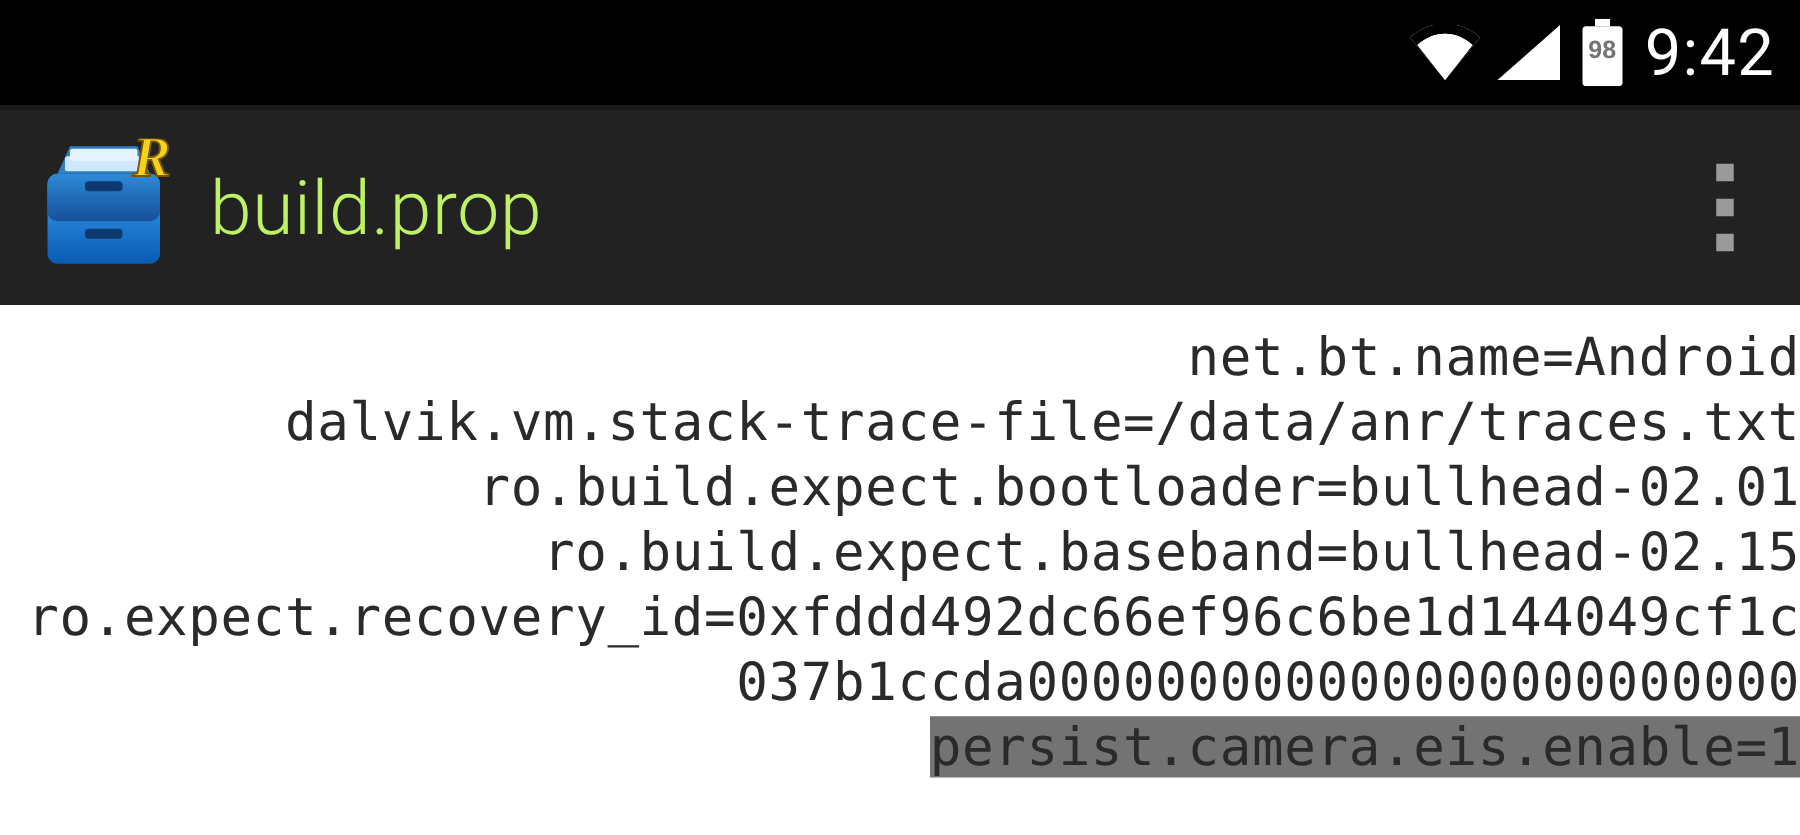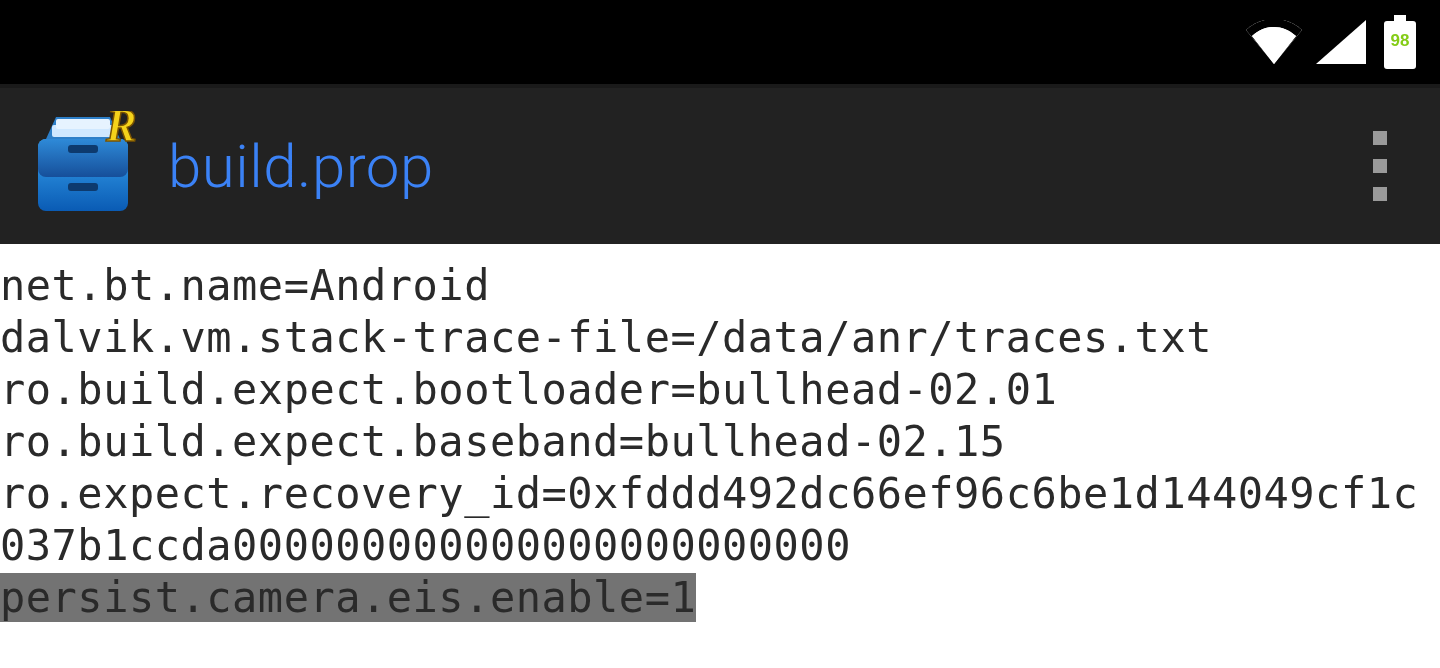--- a/index.html
+++ b/index.html
@@ -20,36 +20,36 @@
     font-weight: 400;
     letter-spacing: 1px;
   }
   .wifi-icon svg, .signal-icon svg, .battery-icon { display: block; }
   .battery-wrap { position: relative; }
   .battery-level {
     position: absolute;
     top: 50%;
     left: 50%;
     transform: translate(-50%, -56%);
-    font-size: 17px;
+    font-size: 20px;
     font-weight: 700;
-    color: #84cc16;
+    color: #737373;
     font-family: Arial, sans-serif;
   }
   .app-bar {
     height: 156px;
     background: #222222;
     display: flex;
     align-items: center;
     padding: 0 30px 0 28px;
     gap: 30px;
   }
   .app-icon { width: 110px; height: 110px; position: relative; }
   .app-title {
-    color: #3b82f6;
+    color: #bef264;
     font-size: 60px;
     font-weight: 300;
     flex: 1;
     letter-spacing: 0.5px;
   }
   .overflow {
     width: 60px;
     height: 100px;
     display: flex;
     flex-direction: column;
@@ -65,20 +65,21 @@
   }
   .content {
     padding: 16px 0 0 0;
     font-family: "Droid Sans Mono", "Consolas", monospace;
     font-size: 42px;
     line-height: 52px;
     color: #2a2a2a;
     white-space: pre;
     word-break: break-all;
     letter-spacing: 0.5px;
+    text-align: right;
   }
   .content .normal { display: block; white-space: pre-wrap; word-break: break-all; }
   .content .hl {
     background: #737373;
     display: inline;
     white-space: pre-wrap;
     word-break: break-all;
   }
 </style>
 </head>
@@ -97,20 +98,21 @@
       <path d="M0 44 L50 44 L50 0 Z" fill="#ffffff"></path>
     </svg>
   </span>
   <span class="battery-wrap">
     <svg class="battery-icon" width="40" height="54" viewBox="0 0 40 54">
       <rect x="14" y="0" width="12" height="6" fill="#ffffff"></rect>
       <rect x="4" y="6" width="32" height="48" rx="3" fill="#ffffff"></rect>
     </svg>
     <span class="battery-level">98</span>
   </span>
+  <span class="clock">9:42</span>
 </div>
 
 <div class="app-bar">
   <span class="app-icon">
     <svg width="110" height="110" viewBox="0 0 110 110">
       <defs>
         <linearGradient id="drawer" x1="0" y1="0" x2="0" y2="1">
           <stop offset="0" stop-color="#3aa7f2"></stop>
           <stop offset="1" stop-color="#0a5bb4"></stop>
         </linearGradient>

